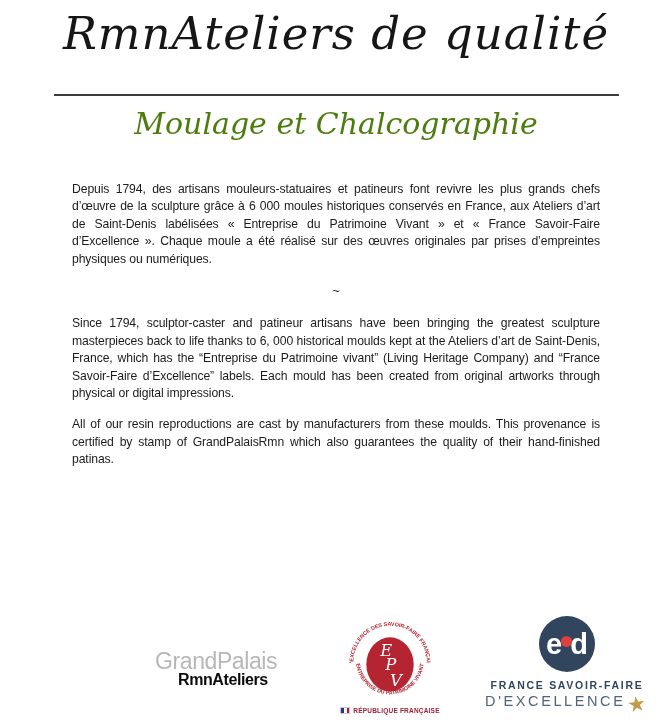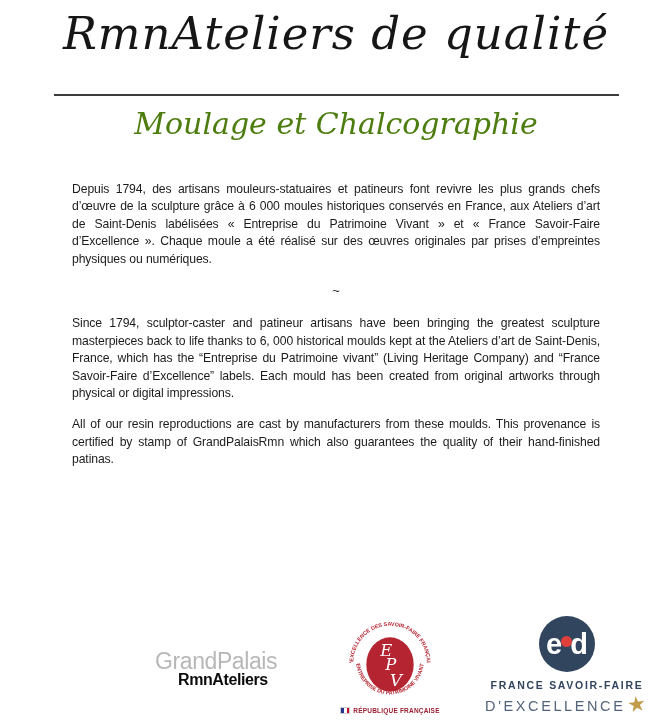--- a/index.html
+++ b/index.html
@@ -107,21 +107,21 @@
   .fsf-dot {
     width: 11px; height: 11px; border-radius: 50%;
     margin: 0 -2px 0 -1px; transform: translateY(-3px);
   }
   .fsf-line1 {
     margin-top: 7px; font-size: 10.5px; font-weight: 700; letter-spacing: 1.7px;
     white-space: nowrap;
   }
   .fsf-line2 {
     margin-top: 2px; font-size: 14.5px; font-weight: 400; letter-spacing: 2.6px;
-    white-space: nowrap; display: flex; align-items: flex-end; justify-content: center; gap: 2px;
+    white-space: nowrap; display: flex; align-items: flex-start; justify-content: center; gap: 2px;
   }
   .fsf-star { font-size: 21px; line-height: 1; transform: rotate(-8deg); }
 </style>
 </head>
 <body>
 
 <div class="page">
 
   <div class="cert-title">RmnAteliers de qualité</div>
 

